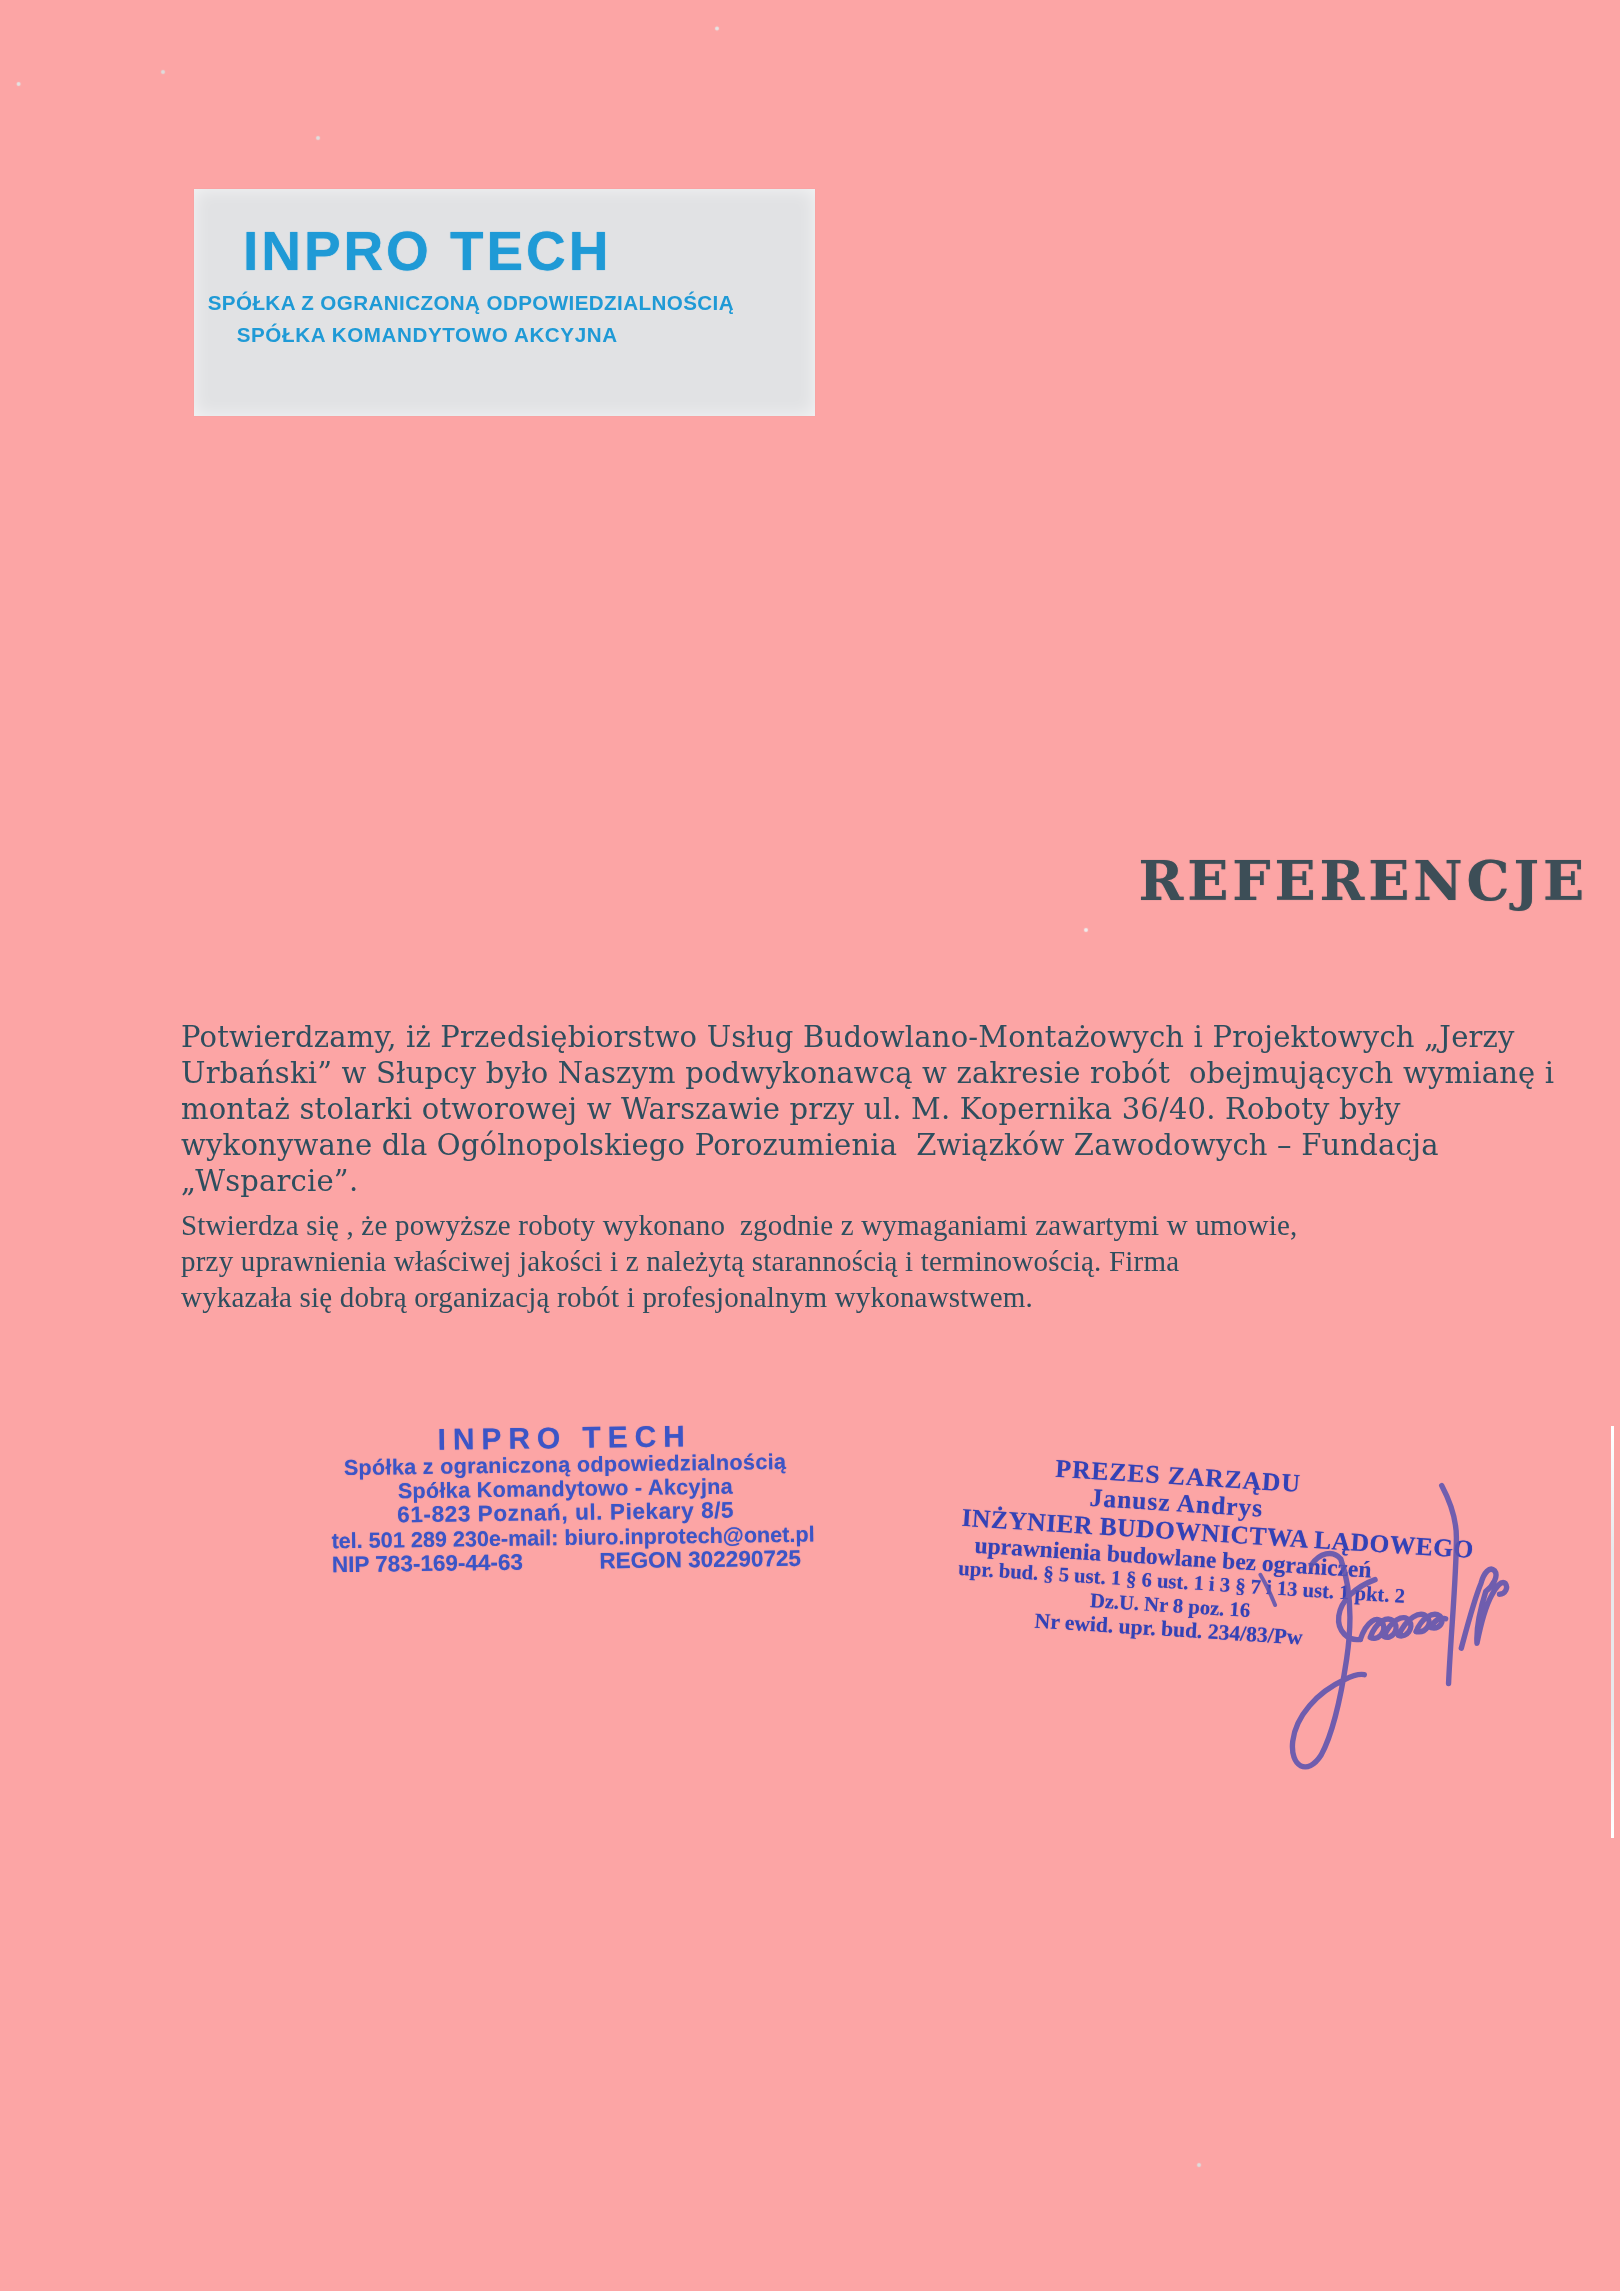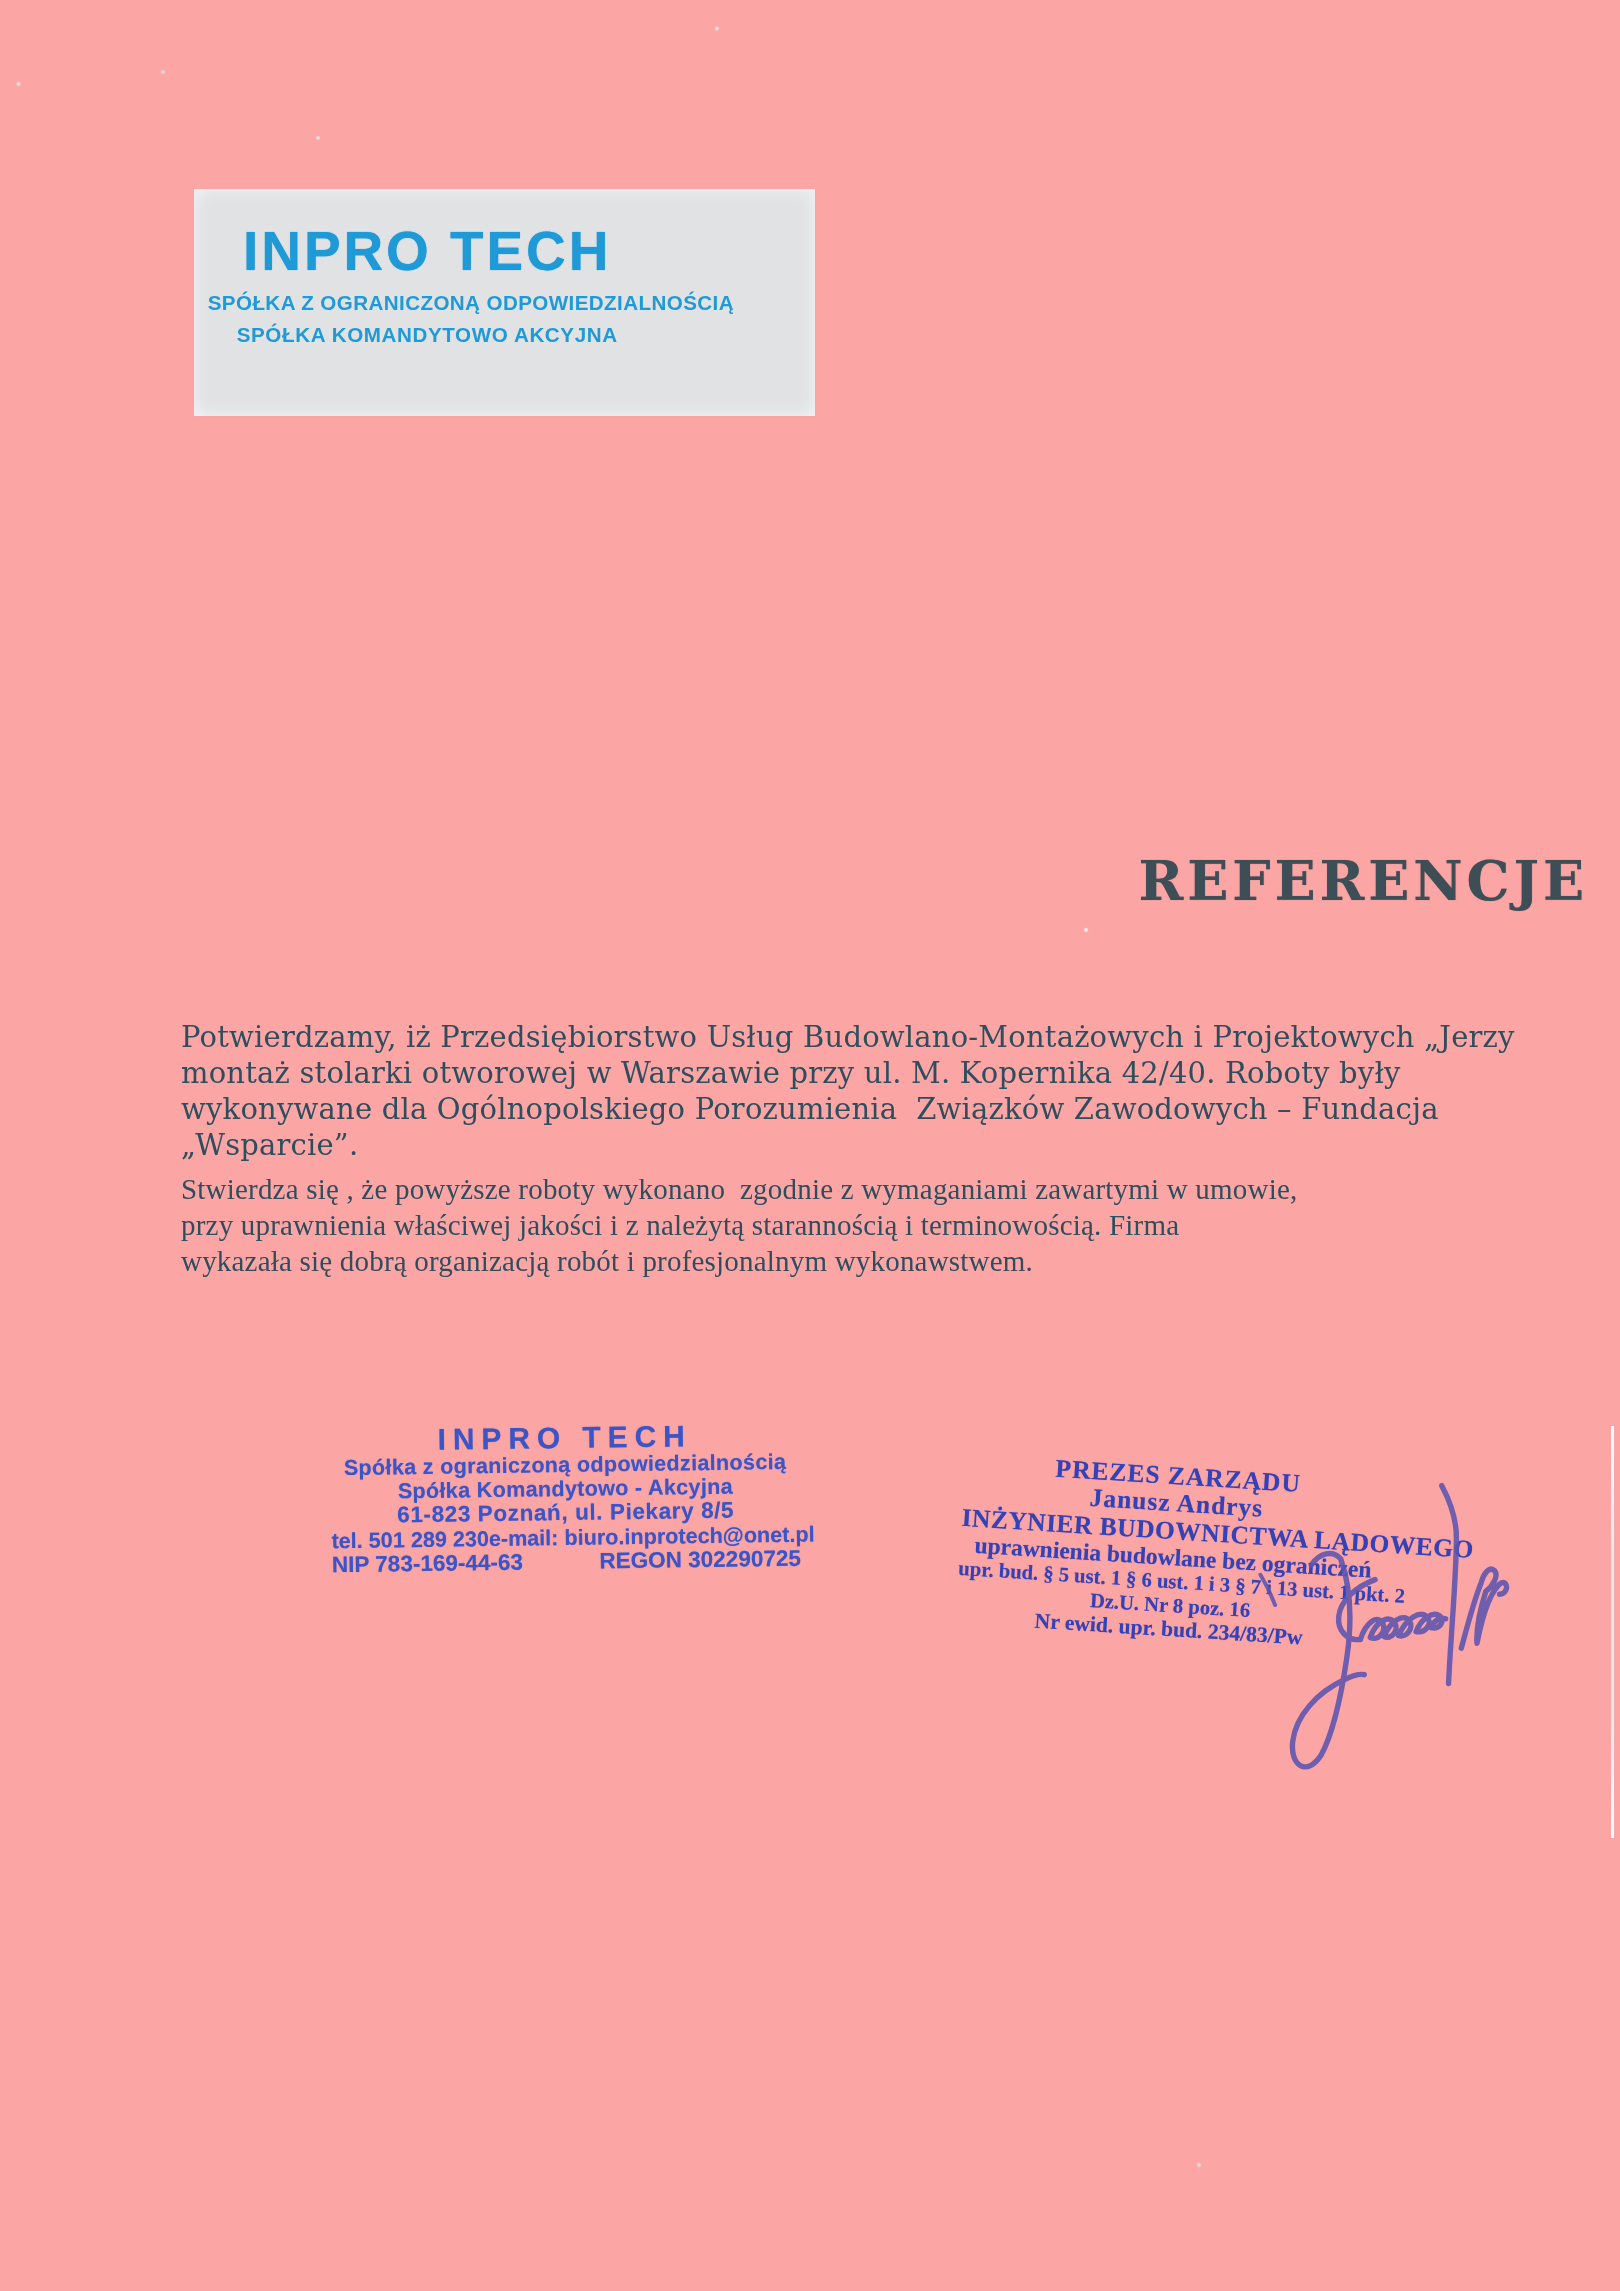--- a/index.html
+++ b/index.html
@@ -120,21 +120,22 @@
       <div class="logo-sub">SPÓŁKA Z OGRANICZONĄ ODPOWIEDZIALNOŚCIĄ</div>
       <div class="logo-sub2">SPÓŁKA KOMANDYTOWO AKCYJNA</div>
     </div>
   </div>
 
   <div class="doc-title">REFERENCJE</div>
 
   <div class="body-block">
     <div class="para1">
       <div class="body-line">Potwierdzamy, iż Przedsiębiorstwo Usług Budowlano-Montażowych i Projektowych „Jerzy</div>
-      <div class="body-line">montaż stolarki otworowej w Warszawie przy ul. M. Kopernika 42/40. Roboty były</div>
+      <div class="body-line">Urbański” w Słupcy było Naszym podwykonawcą w zakresie robót  obejmujących wymianę i</div>
+      <div class="body-line">montaż stolarki otworowej w Warszawie przy ul. M. Kopernika 36/40. Roboty były</div>
       <div class="body-line">wykonywane dla Ogólnopolskiego Porozumienia  Związków Zawodowych – Fundacja</div>
       <div class="body-line">„Wsparcie”.</div>
     </div>
     <div class="para2">
       <div class="body-line">Stwierdza się , że powyższe roboty wykonano  zgodnie z wymaganiami zawartymi w umowie,</div>
       <div class="body-line">przy uprawnienia właściwej jakości i z należytą starannością i terminowością. Firma</div>
       <div class="body-line">wykazała się dobrą organizacją robót i profesjonalnym wykonawstwem.</div>
     </div>
   </div>
 

